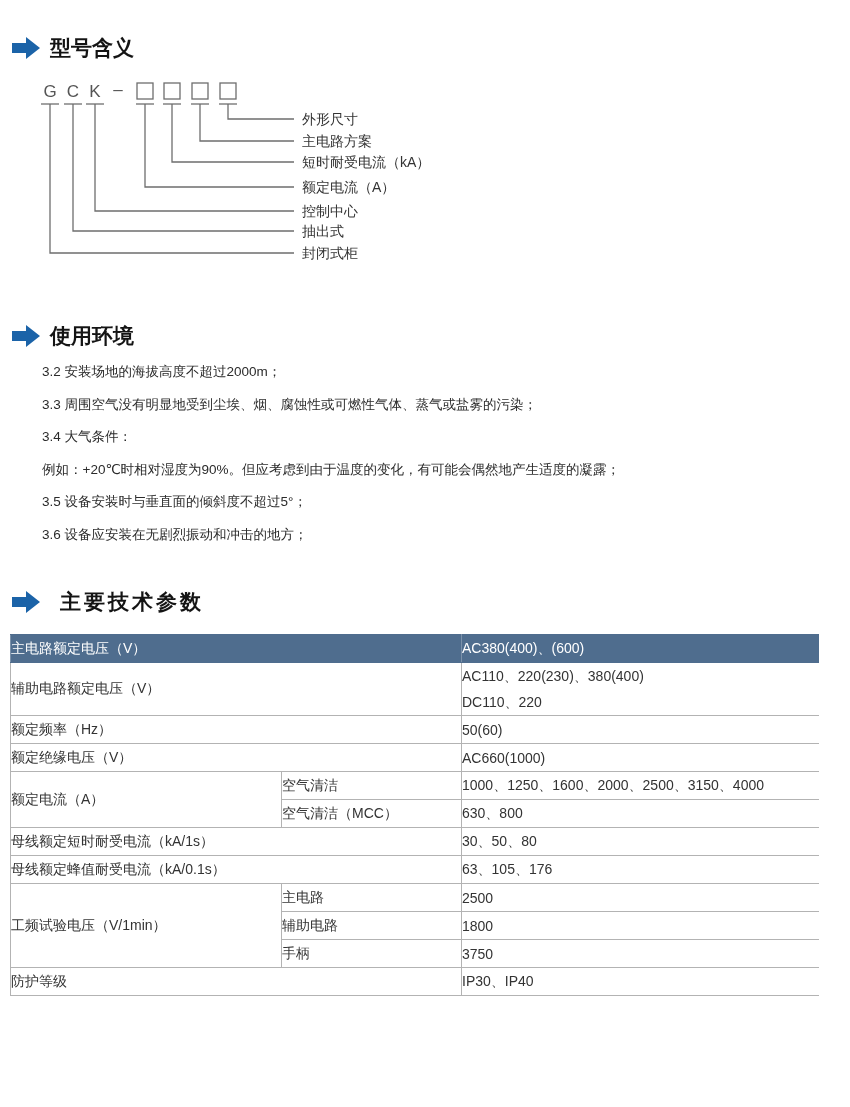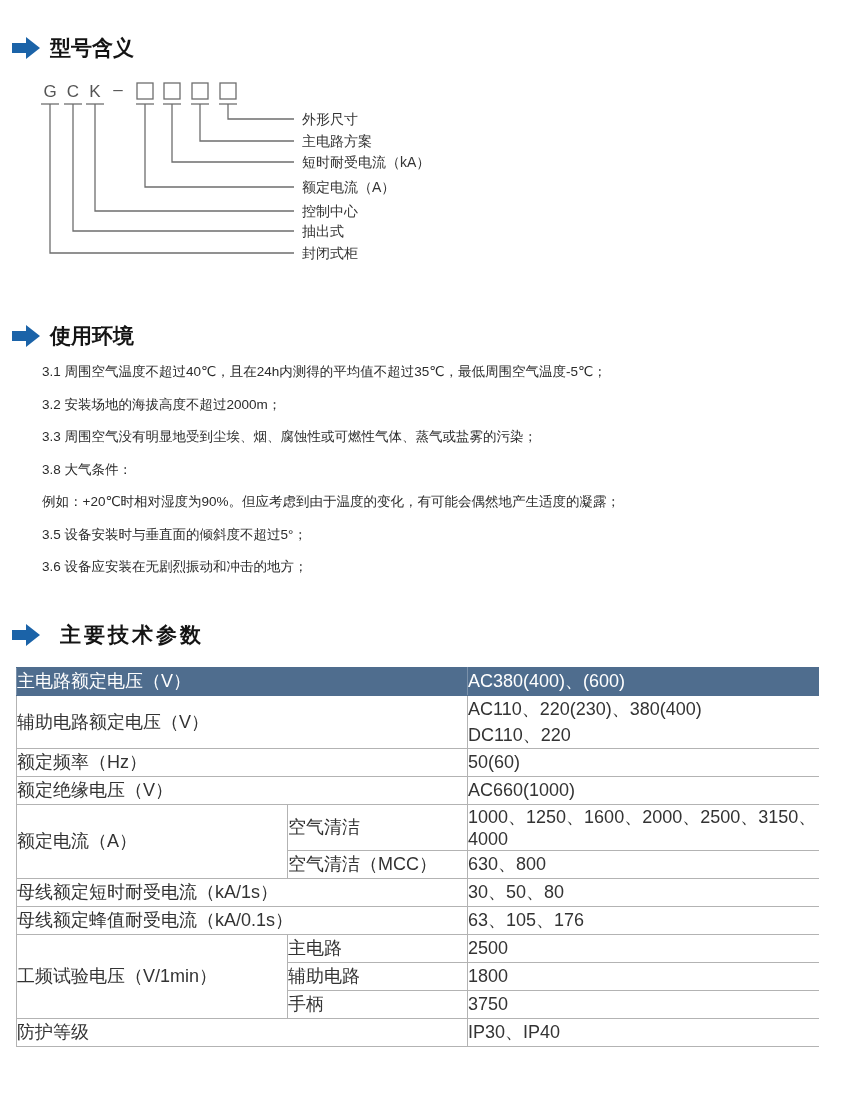--- a/index.html
+++ b/index.html
@@ -22,22 +22,22 @@
   .diagram text{fill:#333;font-size:14px;font-family:"Liberation Sans","DejaVu Sans",sans-serif;}
   .diagram .code{fill:#555;font-size:17px;}
   .diagram line,.diagram polyline,.diagram rect{stroke:#6e6e6e;stroke-width:1.3;fill:none;}
 
   
   .env-block{margin:14px 42px 0 42px;font-size:13.5px;color:#2b2b2b;}
   .env-block p{margin:0 0 17px 0;line-height:15.5px;}
   .env-block p.indent{text-indent:2em;}
 
   
-  table.params{border-collapse:collapse;margin:18px 0 0 16px;width:830px;
-    font-size:18px;color:#333;table-layout:fixed;}
+  table.params{border-collapse:collapse;margin:18px 0 0 10px;width:830px;
+    font-size:14px;color:#333;table-layout:fixed;}
   table.params td,table.params th{border:1px solid #b3b3b3;padding:0;
     font-weight:normal;text-align:left;vertical-align:middle;}
   table.params{border:1px solid #9a9a9a;}
   tr.h-row{height:28px;}
   tr.h-tall{height:52px;}
   td.lbl,th.lbl{padding-left:60px;}
   td.sub{padding-left:32px;}
   td.val,th.val{padding-left:44px;}
   tr.head th{background:#4f6d8e;color:#ffffff;border-color:#4f6d8e #7b91aa;}
   td.bold{font-weight:bold;}
@@ -93,24 +93,23 @@
   </svg>
 
   <div class="heading" id="heading-env">
     <svg class="arrow" width="28" height="22" viewBox="0 0 28 22">
       <polygon points="0,6 14,6 14,0 28,11 14,22 14,16 0,16" fill="#1b63a8"></polygon>
     </svg>
     <span class="htxt">使用环境</span>
   </div>
 
   <div class="env-block">
-    <p>3.1 周围空气温度不超过40℃，且在24h内测得的平均值不超过35℃，最低周围空气温度-5℃；</p>
     <p>3.2 安装场地的海拔高度不超过2000m；</p>
     <p>3.3 周围空气没有明显地受到尘埃、烟、腐蚀性或可燃性气体、蒸气或盐雾的污染；</p>
-    <p>3.8 大气条件：</p>
+    <p>3.4 大气条件：</p>
     <p>例如：+20℃时相对湿度为90%。但应考虑到由于温度的变化，有可能会偶然地产生适度的凝露；</p>
     <p>3.5 设备安装时与垂直面的倾斜度不超过5°；</p>
     <p>3.6 设备应安装在无剧烈振动和冲击的地方；</p>
   </div>
 
   <div class="heading" id="heading-params">
     <svg class="arrow" width="28" height="22" viewBox="0 0 28 22">
       <polygon points="0,6 14,6 14,0 28,11 14,22 14,16 0,16" fill="#1b63a8"></polygon>
     </svg>
     <span class="htxt">主要技术参数</span>

